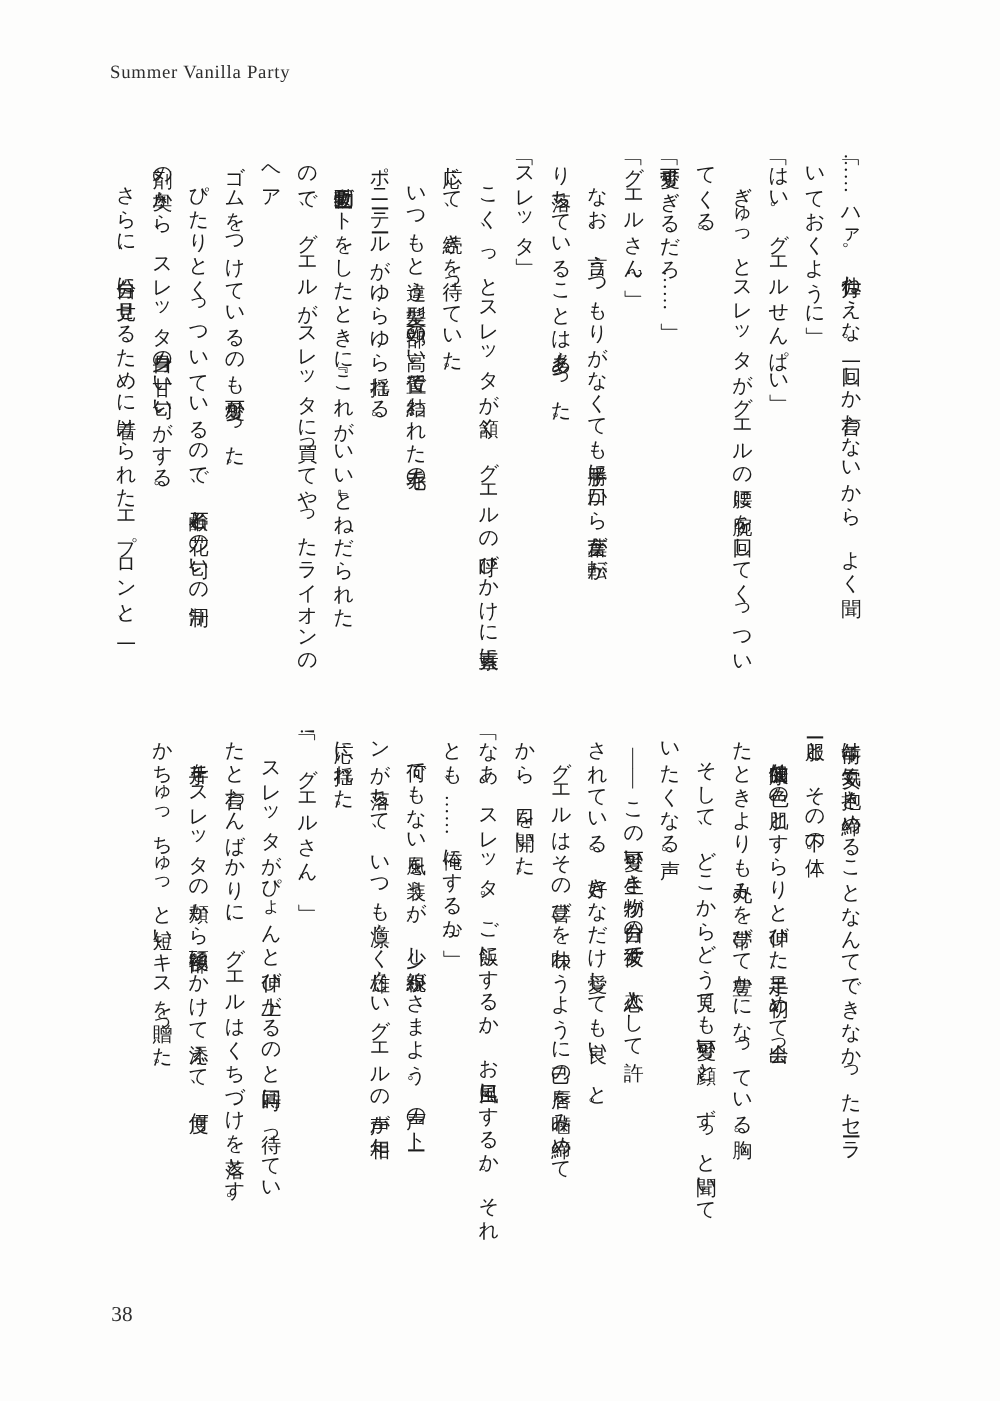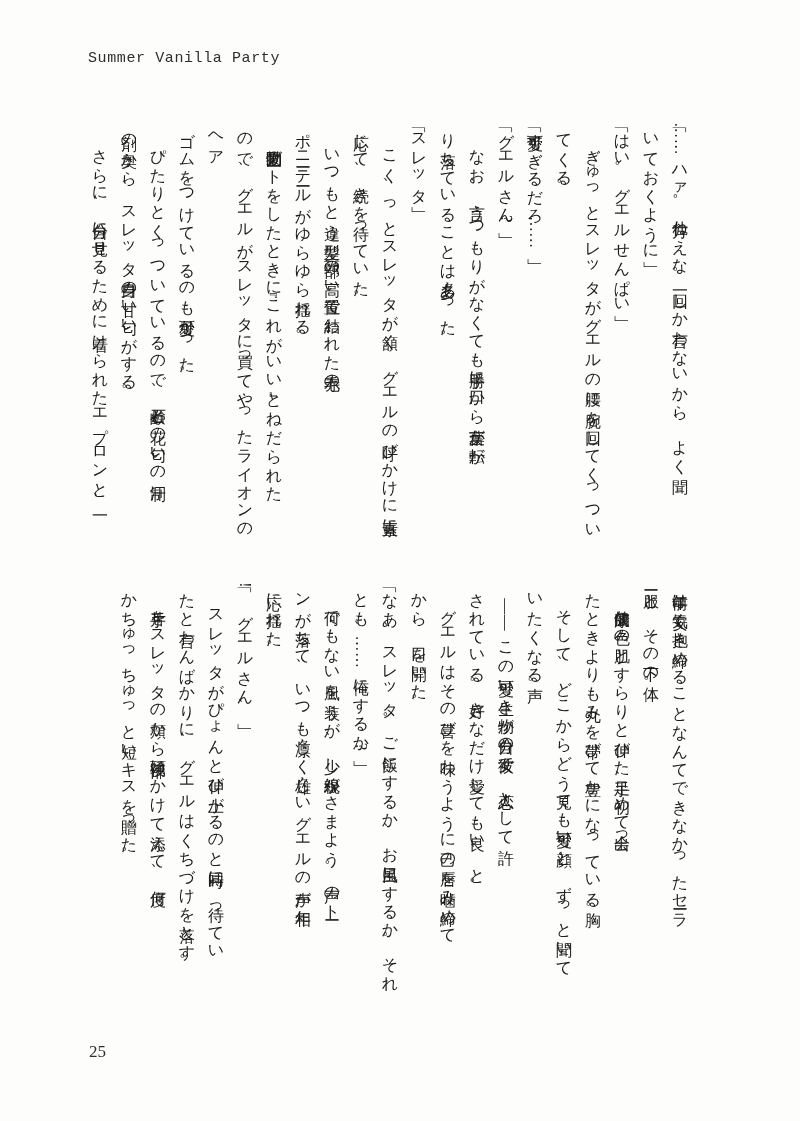--- a/index.html
+++ b/index.html
@@ -17,21 +17,20 @@
     color: #1e1e1e;
     overflow: hidden;
   }
   .running-header {
     position: absolute;
     left: 88px;
     top: 50px;
     font-size: 15px;
     letter-spacing: 0.6px;
     color: #2e2e2e;
-    font-family: Liberation Mono, monospace;
   }
   .vblock {
     position: absolute;
     right: 105px;
     height: 426px;
     writing-mode: vertical-rl;
     text-orientation: mixed;
     font-size: 16px;
     line-height: 29px;
     letter-spacing: 0.35px;
@@ -98,15 +97,15 @@
       <p class="vline">　何でもない風を装うが、少し視線がさまよう。声のトー</p>
       <p class="vline">ンが落ちて、いつも凛々しく雄々しいグエルの声が年相</p>
       <p class="vline">応に揺れた。</p>
       <p class="vline">「!　グエルさん、」</p>
       <p class="vline">　スレッタがぴょんと伸び上がるのと同時に、待ってい</p>
       <p class="vline">たと言わんばかりに、グエルはくちづけを落とす。</p>
       <p class="vline">　片手をスレッタの頬から後頭部にかけて添えて、何度</p>
       <p class="vline">かちゅっちゅっと短いキスを贈った。</p>
     </div>
 
-  <div class="page-number">25</div>
+  <div class="page-number">38</div>
 
 </div>
 
 </body></html>

